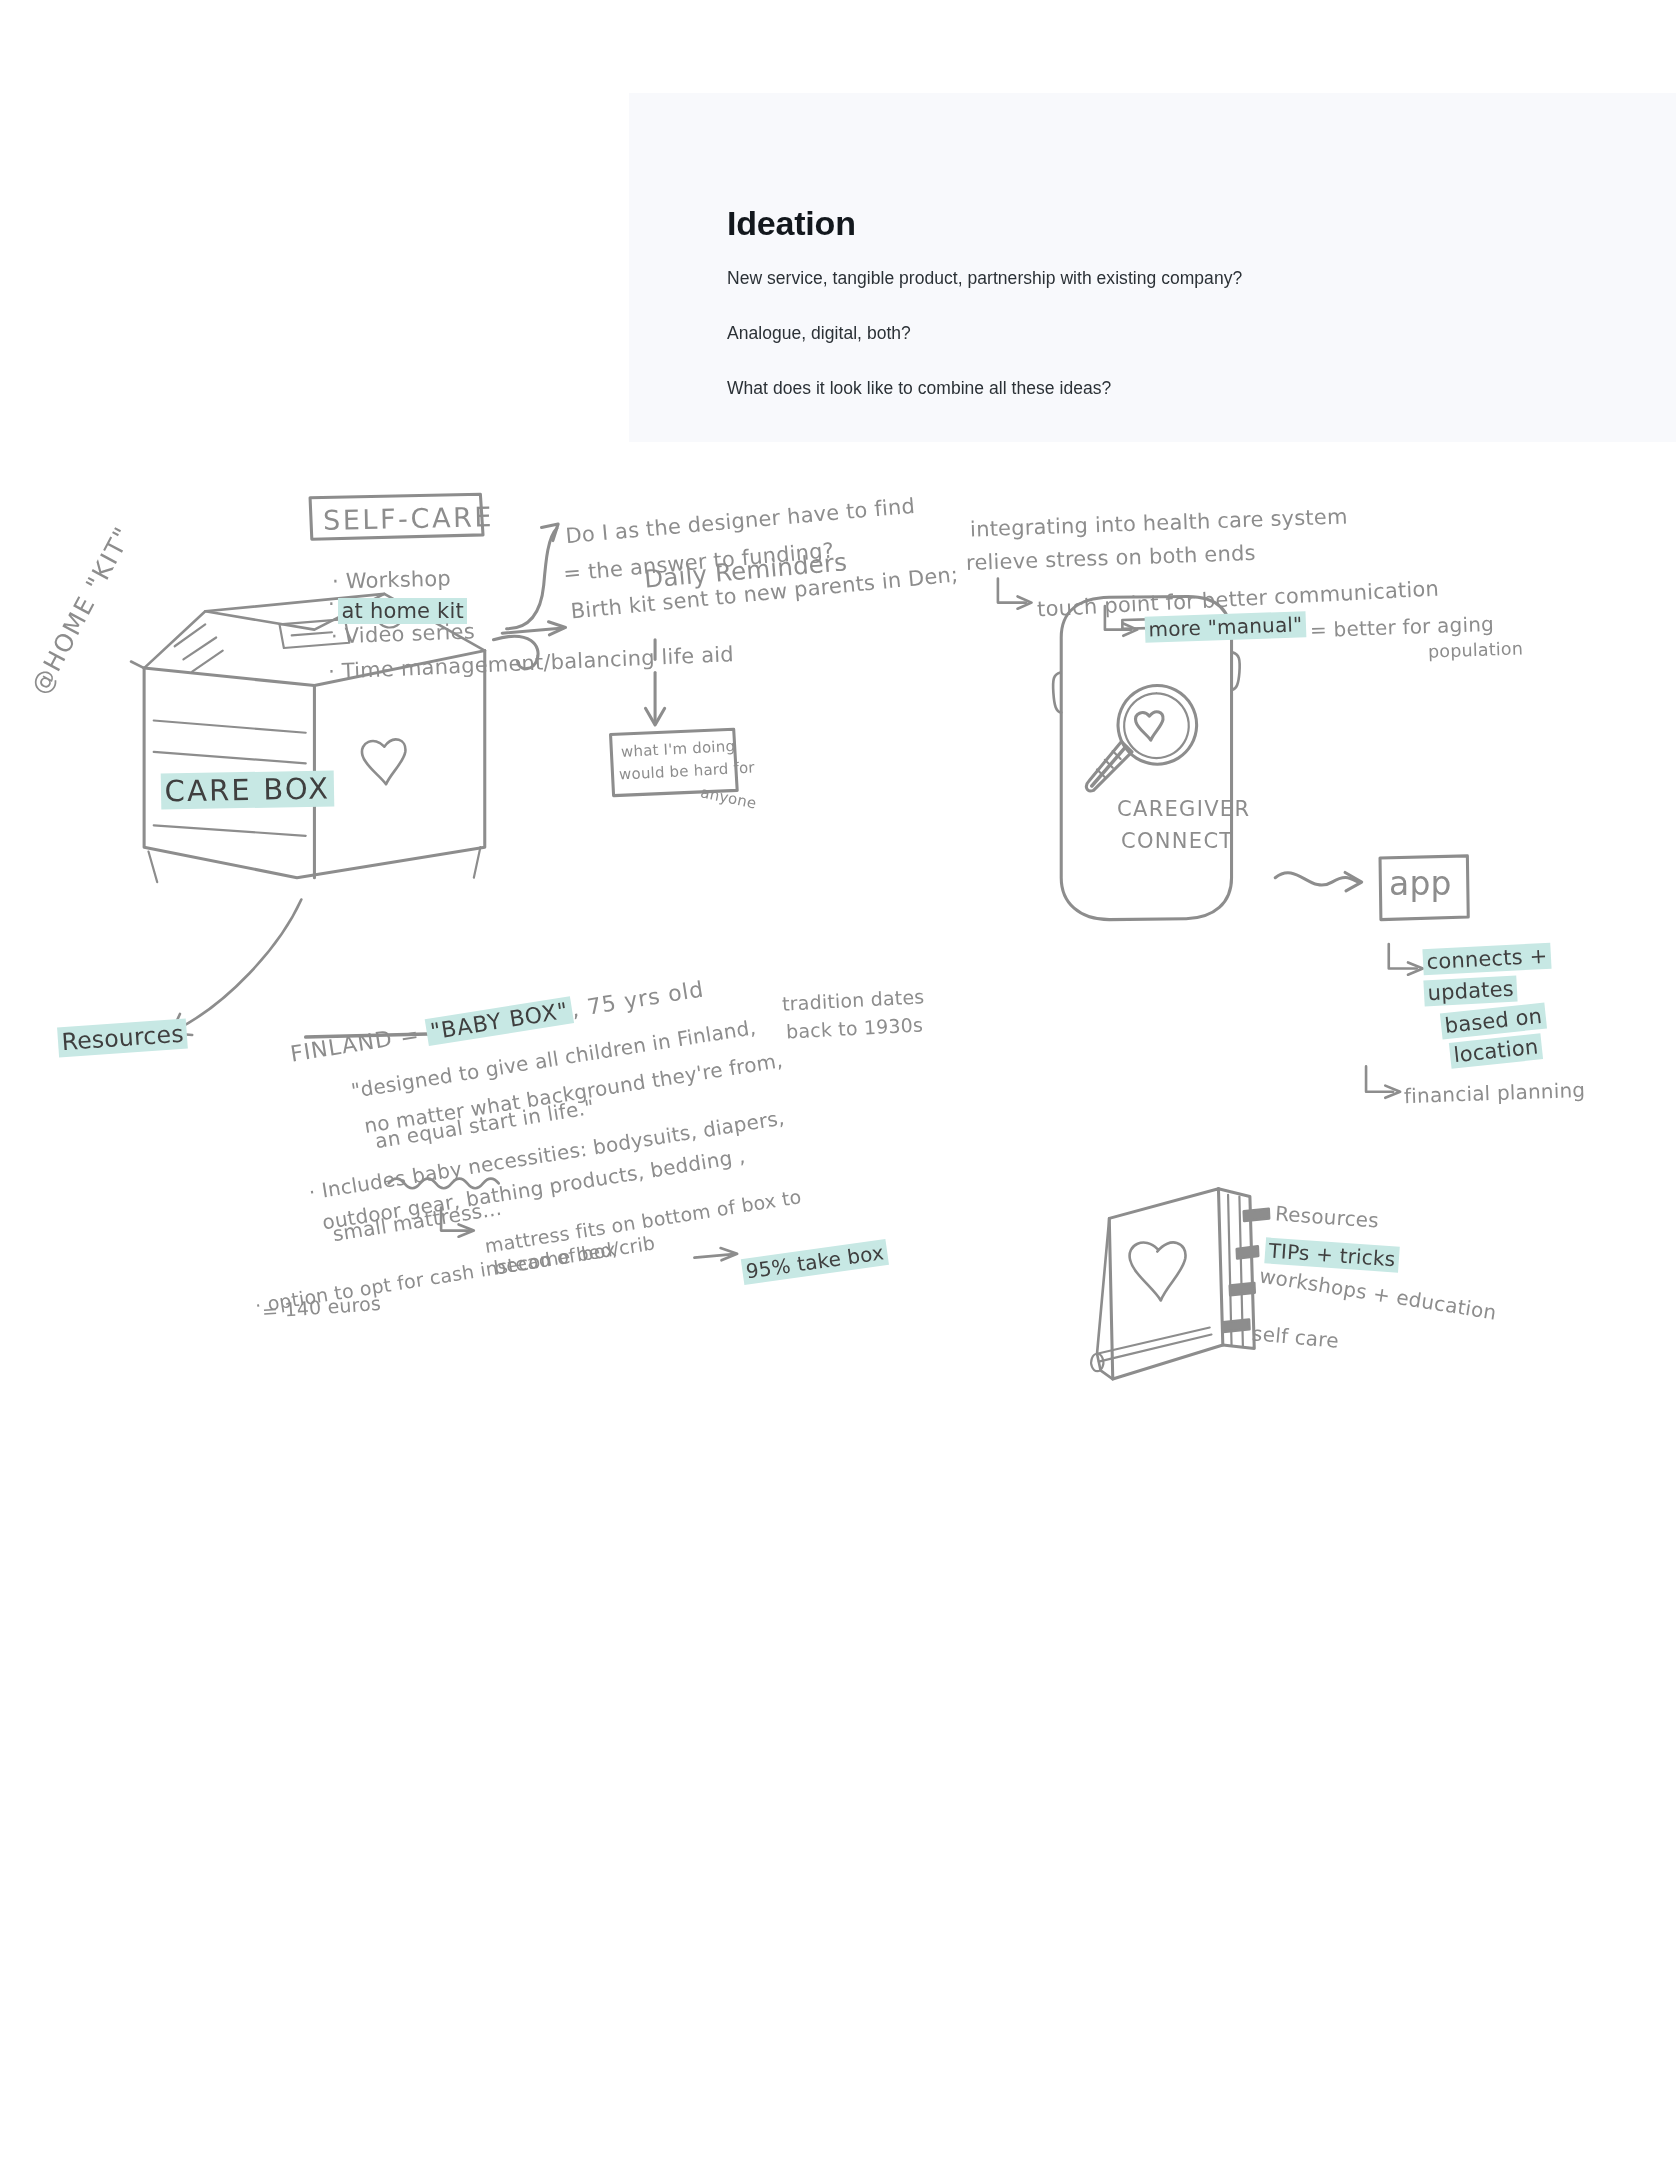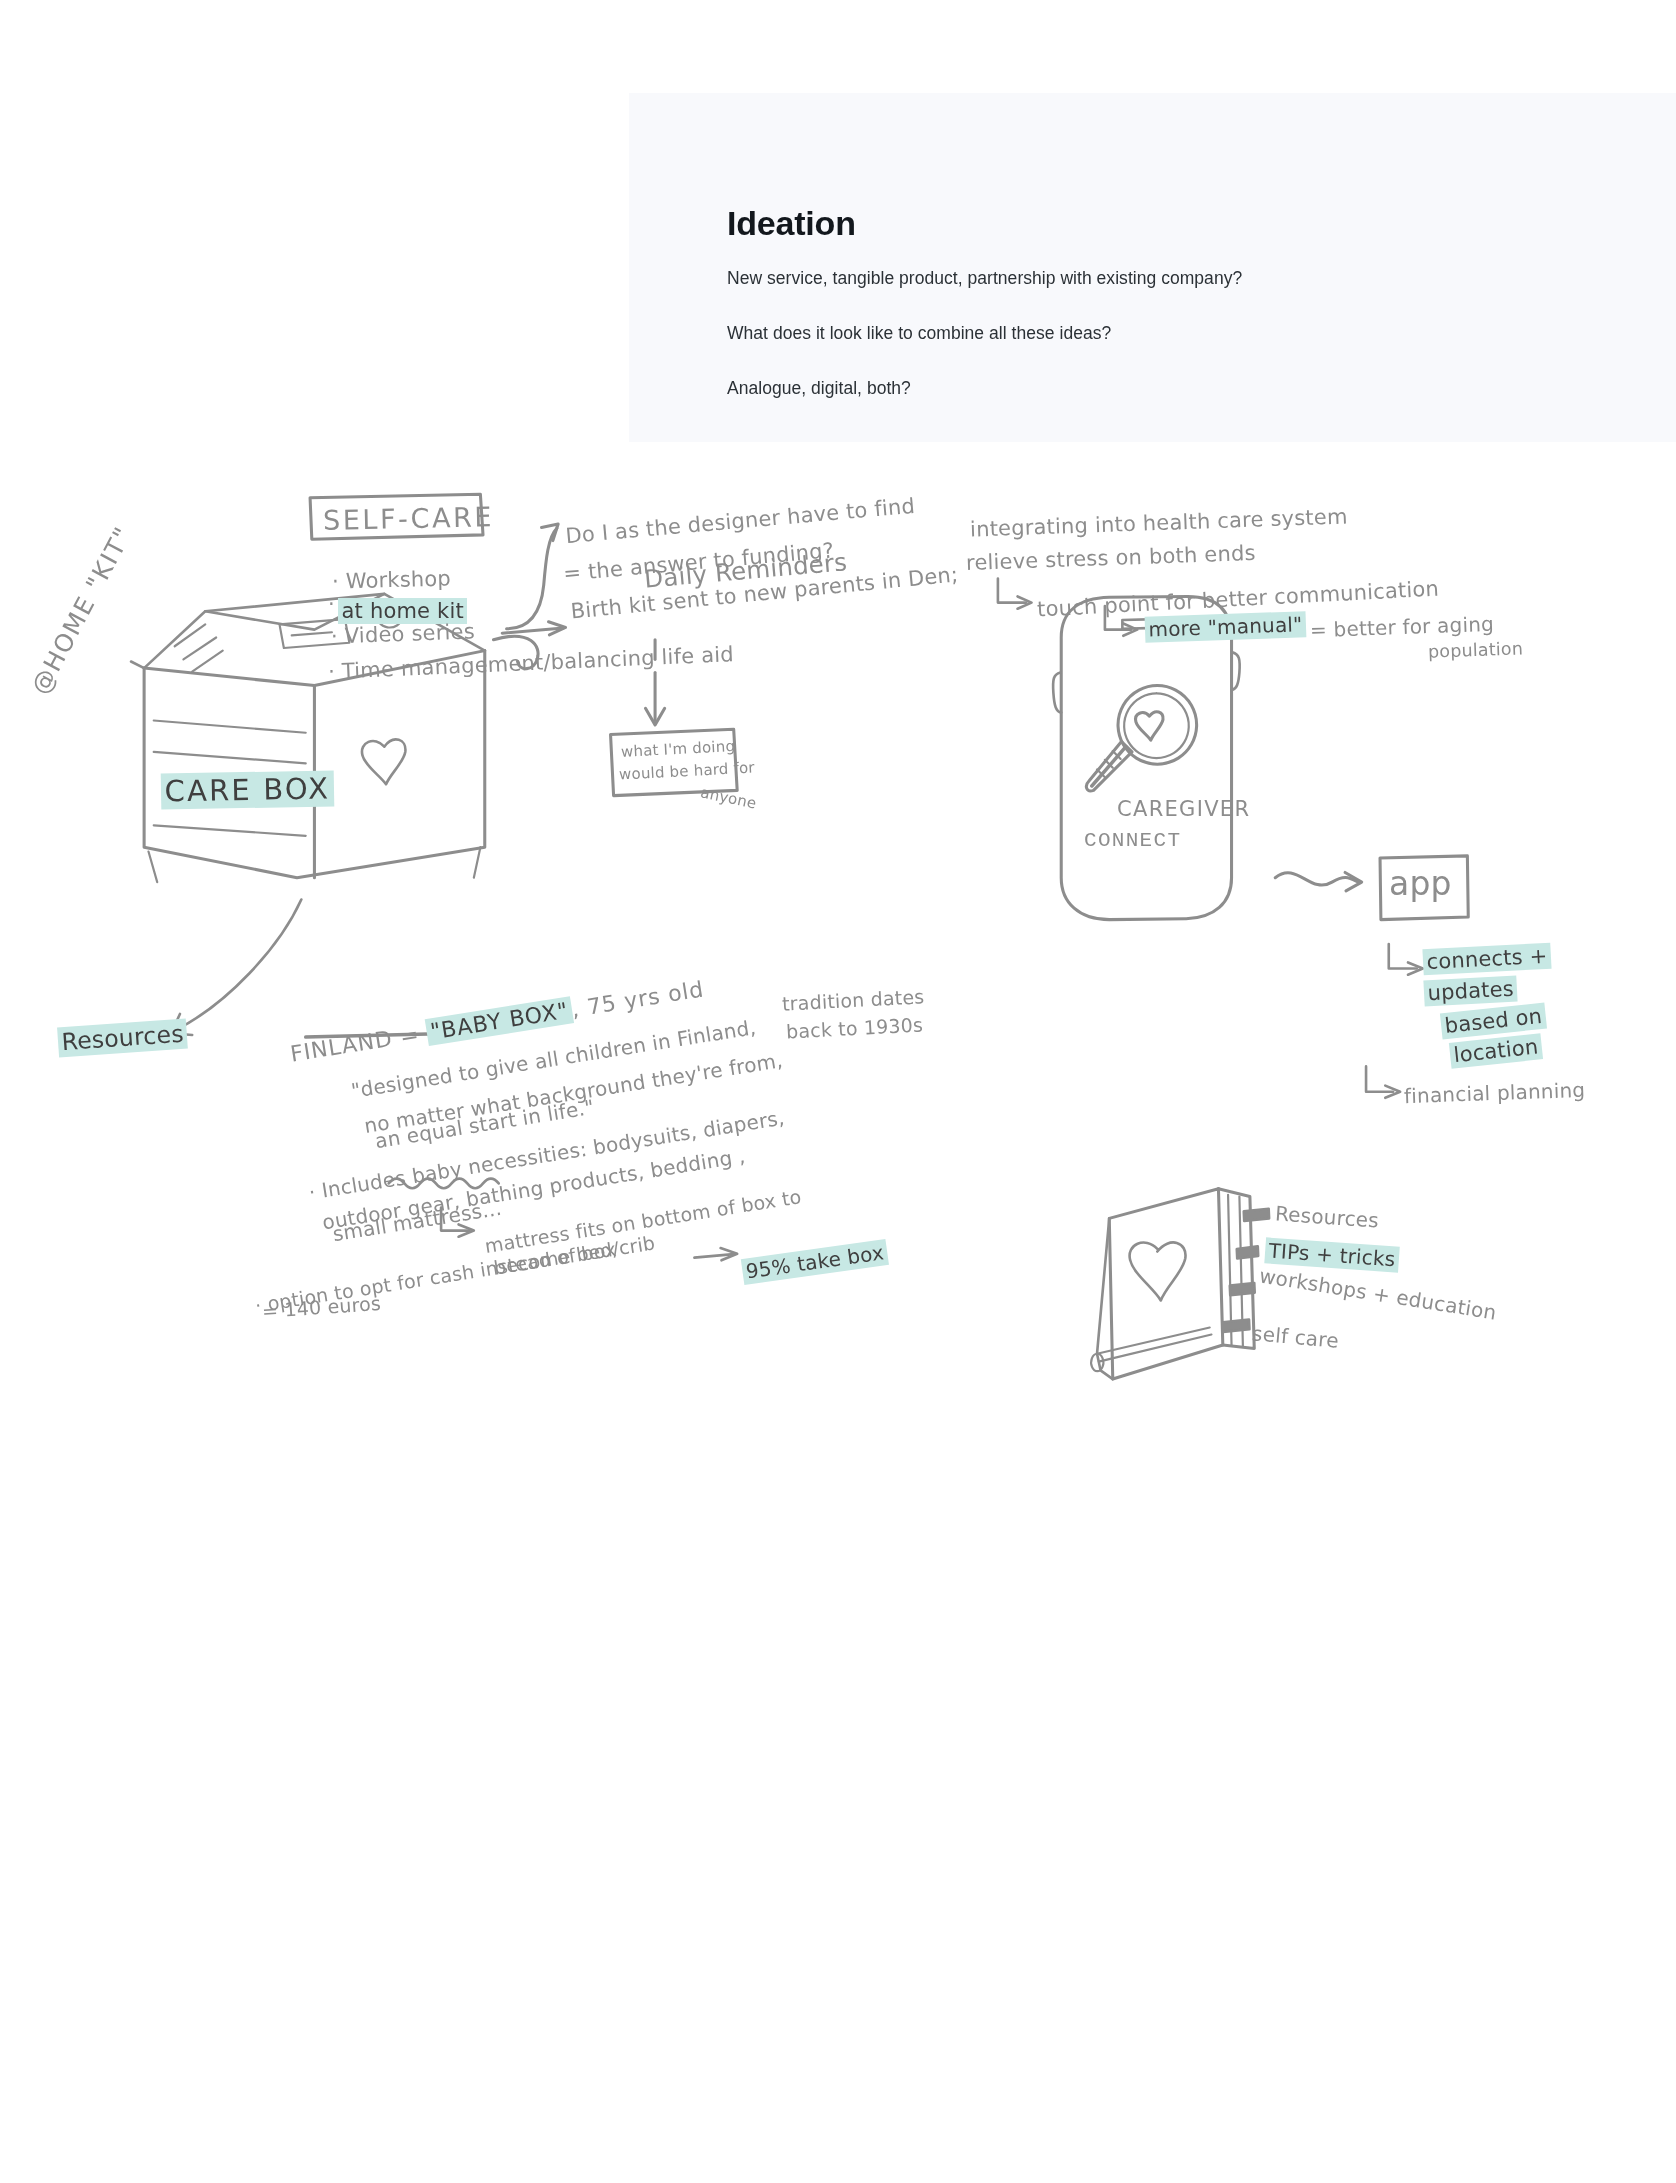--- a/index.html
+++ b/index.html
@@ -52,22 +52,22 @@
   
   .summary{ position:absolute; left:0; top:1559px; width:1677px; height:428px; }
 </style>
 </head>
 <body>
 
 <div class="ideation-band">
   <div class="ideation-inner">
     <h1 class="ideation-title">Ideation</h1>
     <p class="ideation-q">New service, tangible product, partnership with existing company?</p>
+    <p class="ideation-q">Analogue, digital, both?</p>
     <p class="ideation-q">What does it look like to combine all these ideas?</p>
-    <p class="ideation-q">Analogue, digital, both?</p>
   </div>
 </div>
 
 <div class="sketch">
 
   <svg width="1677" height="1118" viewBox="0 0 3840 2560">
     <g fill="none" stroke="#8d8d8d" stroke-linecap="round" stroke-linejoin="round">
 
       <path d="M710 130 L1100 122 L1106 215 L714 225 Z" stroke-width="7"></path>
 
@@ -219,21 +219,21 @@
   <span class="hw" style="left:332px; top:769px; font-size:20px; transform:rotate(-9deg);">small mattress...</span>
 
   <span class="hw" style="left:483px; top:769px; font-size:19px; transform:rotate(-9deg);">mattress fits on bottom of box to</span>
   <span class="hw" style="left:493px; top:803px; font-size:19px; transform:rotate(-9deg);">become bed/crib</span>
 
   <span class="hw" style="left:253px; top:825px; font-size:19px; transform:rotate(-9deg);">· option to opt for cash instead of box</span>
   <span class="hw" style="left:262px; top:855px; font-size:19px; transform:rotate(-4deg);">= 140 euros</span>
   <span class="hw dark" style="left:742px; top:810px; font-size:20px; transform:rotate(-8deg);"><span class="hl">95% take box</span></span>
 
   <span class="hw" style="left:1096px; top:356px; font-size:21px; letter-spacing:1.3px;margin-left:21px;">CAREGIVER</span>
-  <span class="hw" style="left:1084px; top:388px; font-size:21px; letter-spacing:1.3px;font-family:Liberation Mono, monospace;">CONNECT</span>
+  <span class="hw" style="left:1121px; top:388px; font-size:21px; letter-spacing:1.3px;">CONNECT</span>
 
   <span class="hw" style="left:1389px; top:424px; font-size:33px;">app</span>
 
   <span class="hw dark" style="left:1423px; top:506px; font-size:21px; transform:rotate(-3deg);"><span class="hl">connects +</span></span>
   <span class="hw dark" style="left:1424px; top:538px; font-size:21px; transform:rotate(-3deg);"><span class="hl">updates</span></span>
   <span class="hw dark" style="left:1441px; top:568px; font-size:21px; transform:rotate(-6deg);"><span class="hl">based on</span></span>
   <span class="hw dark" style="left:1450px; top:598px; font-size:21px; transform:rotate(-6deg);"><span class="hl">location</span></span>
 
   <span class="hw" style="left:1404px; top:641px; font-size:20px; transform:rotate(-2deg);">financial planning</span>
 

